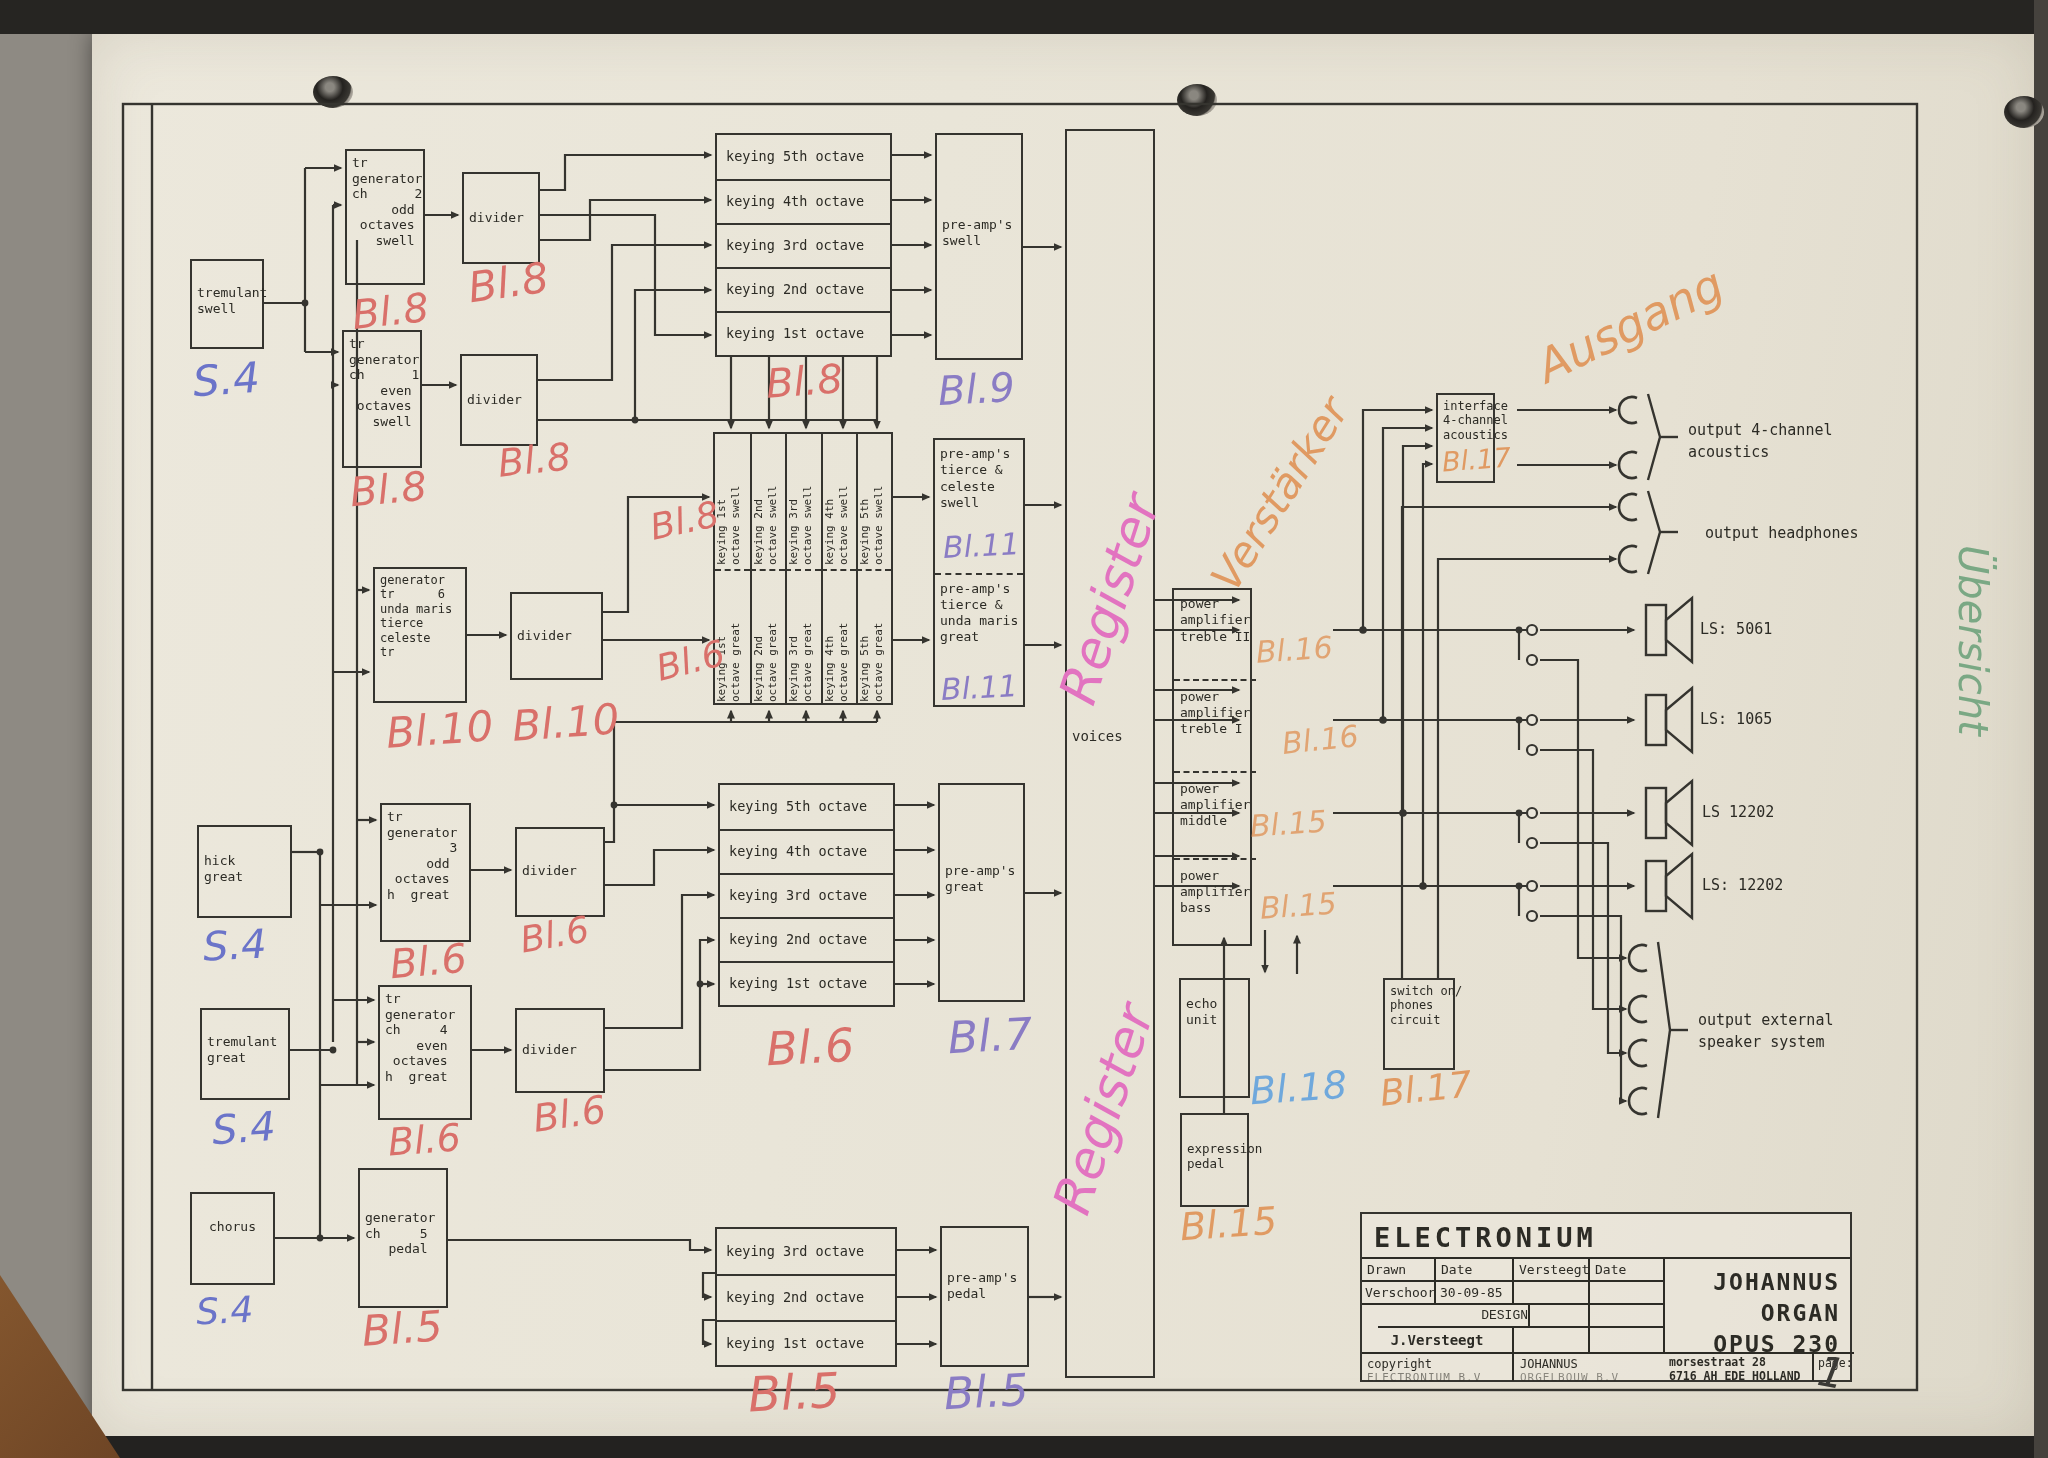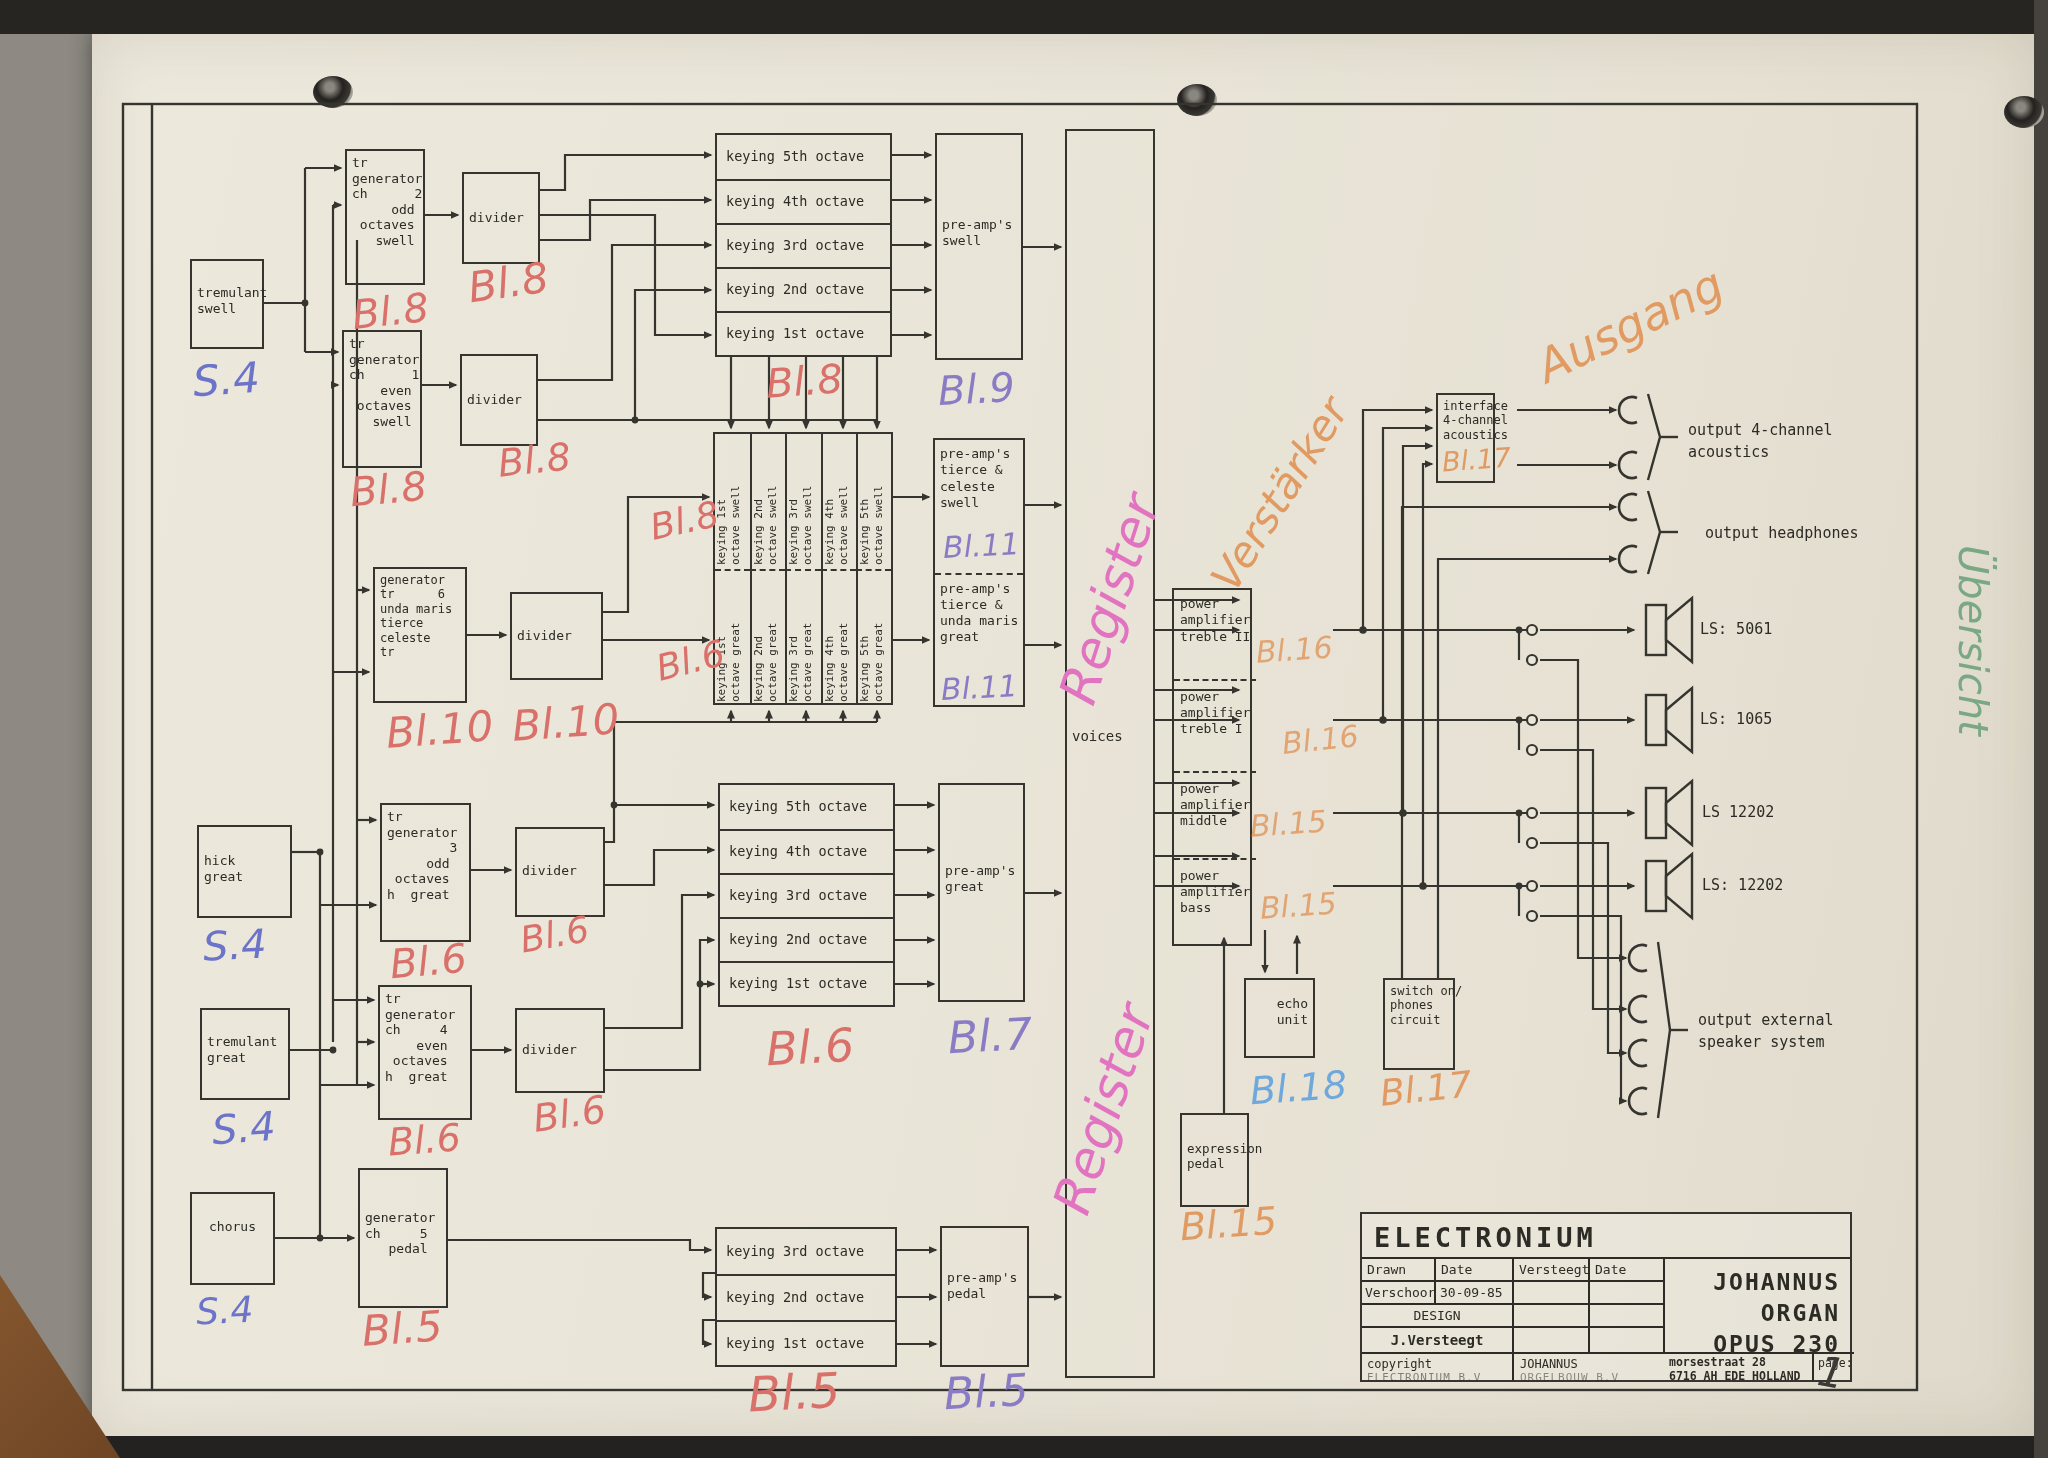--- a/index.html
+++ b/index.html
@@ -382,21 +382,21 @@
 amplifier
 treble I</div>
     <div style="align-items:flex-start;padding:8px 6px;font-size:13px;line-height:1.25;">power
 amplifier
 middle</div>
     <div style="align-items:flex-start;padding:8px 6px;font-size:13px;line-height:1.25;">power
 amplifier
 bass</div>
   </div>
 
-  <div class="blk" style="left:1244px;top:978px;width:71px;height:80px;padding-top:16px;text-align:right;">echo
+  <div class="blk" style="left:1179px;top:978px;width:71px;height:120px;padding-top:16px;">echo
 unit</div>
   <div class="blk" style="left:1383px;top:978px;width:72px;height:92px;font-size:12px;">switch on/
 phones
 circuit</div>
   <div class="blk" style="left:1180px;top:1113px;width:69px;height:94px;padding-top:26px;font-size:12.5px;">expression
 pedal</div>
   <div class="blk" style="left:1436px;top:393px;width:59px;height:90px;font-size:12px;">interface
 4-channel
 acoustics</div>
 
@@ -456,21 +456,21 @@
   <div class="ann orange" style="left:1540px;top:342px;font-size:46px;transform:rotate(-26deg);transform-origin:0 50%;">Ausgang</div>
   <div class="ann green" style="left:1996px;top:545px;font-size:40px;transform:rotate(90deg);transform-origin:0 0;">Übersicht</div>
 
   <div class="tb" style="left:1360px;top:1212px;width:492px;height:170px;">
     <div class="cell" style="left:0;top:0;width:100%;height:45px;border-bottom:2.5px solid;font-size:27px;font-weight:bold;letter-spacing:4px;padding:8px 0 0 12px;">ELECTRONIUM</div>
 
     <div class="cell" style="left:0;top:45px;width:74px;height:23px;border-right:2px solid;border-bottom:2px solid;font-size:13px;padding:3px 0 0 5px;">Drawn</div>
     <div class="cell" style="left:74px;top:45px;width:78px;height:23px;border-right:2.5px solid;border-bottom:2px solid;font-size:13px;padding:3px 0 0 5px;">Date</div>
     <div class="cell" style="left:0;top:68px;width:74px;height:23px;border-right:2px solid;border-bottom:2px solid;font-size:13px;padding:3px 0 0 3px;">Verschoor</div>
     <div class="cell" style="left:74px;top:68px;width:78px;height:23px;border-right:2.5px solid;border-bottom:2px solid;font-size:13px;padding:3px 0 0 4px;">30-09-85</div>
-    <div class="cell" style="left:0;top:91px;width:152px;height:23px;border-right:2.5px solid;border-bottom:2px solid;font-size:13px;text-align:center;padding-top:3px;">DESIGN</div>
+    <div class="cell" style="left:16px;top:91px;width:152px;height:23px;border-right:2.5px solid;border-bottom:2px solid;font-size:13px;text-align:right;padding-top:3px;font-family:Liberation Mono, monospace;">DESIGN</div>
     <div class="cell" style="left:0;top:114px;width:152px;height:26px;border-right:2.5px solid;border-bottom:2.5px solid;font-size:14px;text-align:center;padding-top:4px;font-weight:bold;">J.Versteegt</div>
 
     <div class="cell" style="left:152px;top:45px;width:76px;height:23px;border-right:2px solid;border-bottom:2px solid;font-size:13px;padding:3px 0 0 5px;">Versteegt</div>
     <div class="cell" style="left:228px;top:45px;width:75px;height:23px;border-right:2.5px solid;border-bottom:2px solid;font-size:13px;padding:3px 0 0 5px;">Date</div>
     <div class="cell" style="left:152px;top:68px;width:76px;height:23px;border-right:2px solid;border-bottom:2px solid;"></div>
     <div class="cell" style="left:228px;top:68px;width:75px;height:23px;border-right:2.5px solid;border-bottom:2px solid;"></div>
     <div class="cell" style="left:152px;top:91px;width:76px;height:23px;border-right:2px solid;border-bottom:2px solid;"></div>
     <div class="cell" style="left:228px;top:91px;width:75px;height:23px;border-right:2.5px solid;border-bottom:2px solid;"></div>
     <div class="cell" style="left:152px;top:114px;width:76px;height:26px;border-right:2px solid;border-bottom:2.5px solid;"></div>
     <div class="cell" style="left:228px;top:114px;width:75px;height:26px;border-right:2.5px solid;border-bottom:2.5px solid;"></div>

